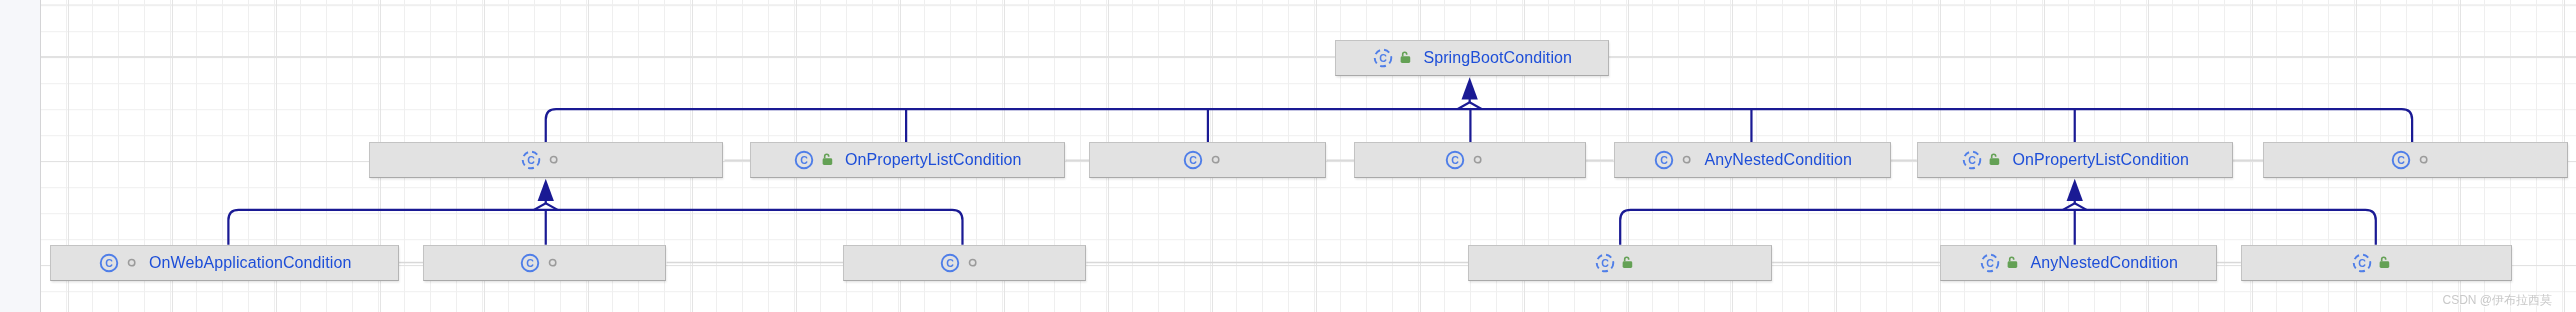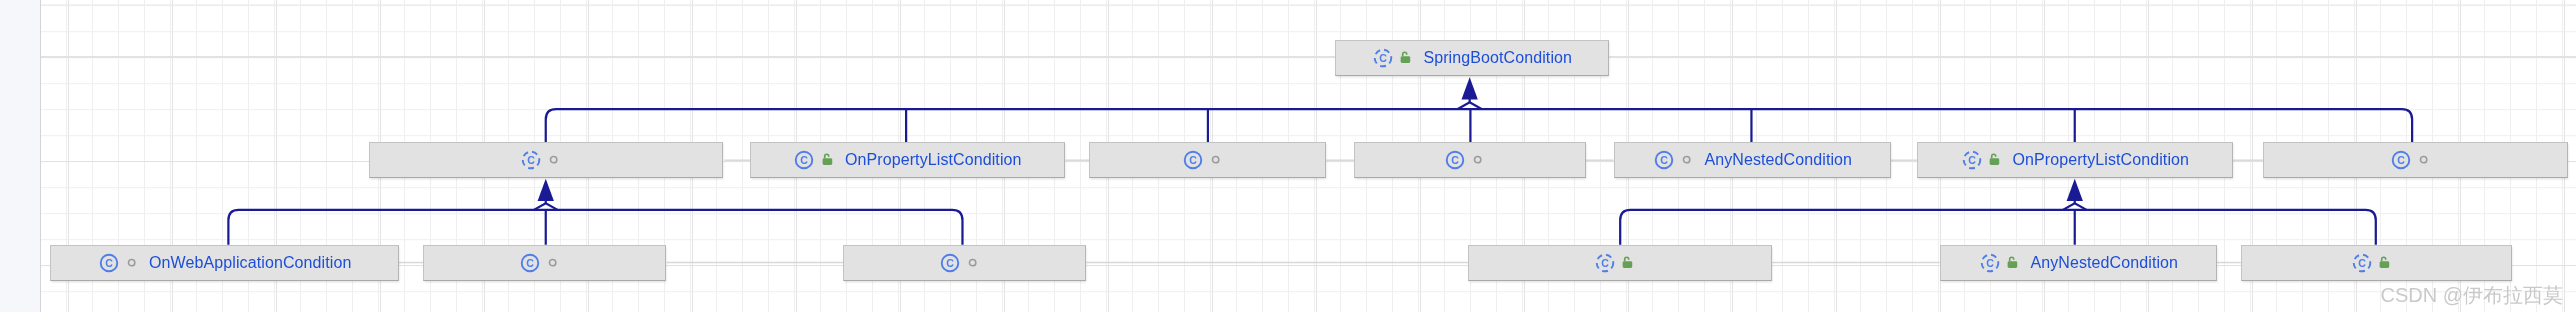--- a/index.html
+++ b/index.html
@@ -29,22 +29,22 @@
     display:flex;align-items:center;justify-content:center;
     cursor:default;
   }
   .node .cls-icon{display:inline-flex;margin-right:5.2px;flex:0 0 auto;}
   .node .vis-icon{display:inline-flex;margin-right:11px;flex:0 0 auto;}
   .node .label{
     font-size:16px;font-weight:500;color:#1d4ed8;white-space:nowrap;
     letter-spacing:0.1px;
   }
   #watermark{
-    position:absolute;right:13px;bottom:4.4px;
-    font-size:20px;color:#c9c9c9;white-space:nowrap;
+    position:absolute;right:24px;bottom:4.4px;
+    font-size:12px;color:#c9c9c9;white-space:nowrap;
     text-shadow:0 0.7px 0 rgba(255,255,255,.9);
   }
 </style>
 </head>
 <body>
 
 <div id="canvas">
   <div id="gutter"></div>
   <svg id="connectors" width="2576" height="313" viewBox="0 0 3474 422">
       <line x1="977" y1="216" x2="1012" y2="216" stroke="#d8d8d8" stroke-width="2"></line>

